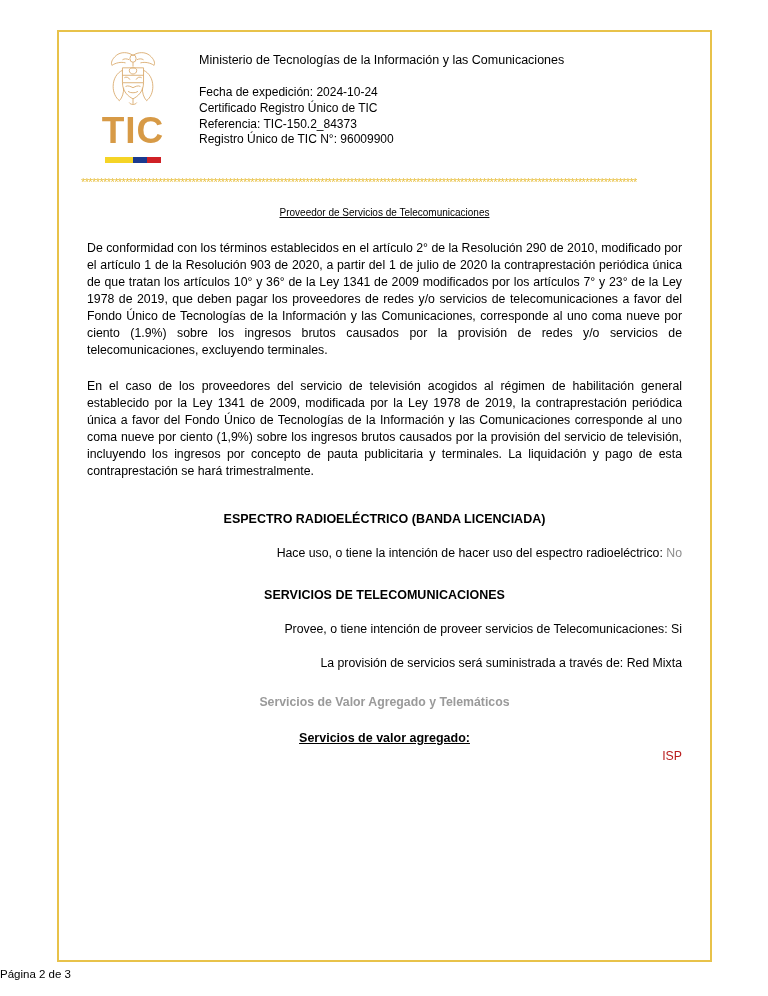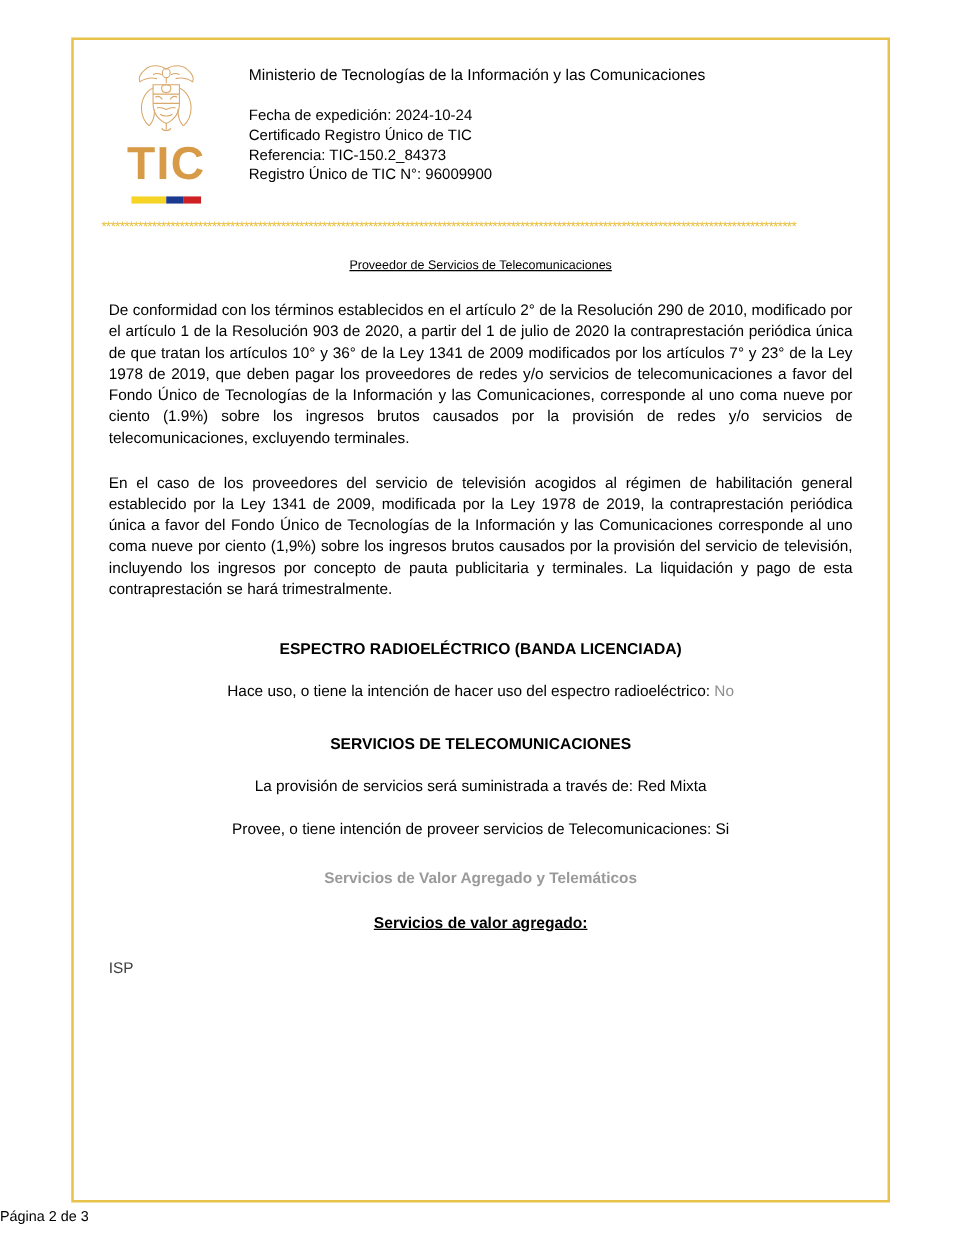--- a/index.html
+++ b/index.html
@@ -141,21 +141,21 @@
   }
 
   #para-1 { margin-top: 22px; }
   #para-2 { margin-top: 19px; }
 
   #espectro-title { margin-top: 32px; }
 
   .kv-line {
     font-size: 12.3px;
     margin-top: 20px;
-    text-align: center;
+    text-align: right;
   }
   .kv-muted { color: #8d8d8d; }
 
   #servicios-title { margin-top: 28px; }
 
   .centered-muted {
     text-align: center;
     font-size: 12.3px;
     color: #9a9a9a;
     margin-top: 25px;
@@ -164,24 +164,24 @@
 
   .centered-bold {
     text-align: center;
     font-size: 12.5px;
     font-weight: bold;
     margin-top: 22px;
     text-decoration: underline;
   }
 
   .centered-value {
-    text-align: left;
-    font-size: 12.3px;
-    color: #404040;
-    margin-top: 22px;
+    text-align: right;
+    font-size: 12.3px;
+    color: #b91c1c;
+    margin-top: 4px;
   }
 
   
   #footer {
     position: absolute;
     left: 0;
     right: 0;
     top: 968px;
     font-size: 11.5px;
     color: #000;
@@ -265,27 +265,27 @@
       <div class="section-title" id="espectro-title">ESPECTRO RADIOELÉCTRICO (BANDA LICENCIADA)</div>
 
       <div class="kv-line">
         <span>Hace uso, o tiene la intención de hacer uso del espectro radioeléctrico:</span>
         <span class="kv-muted">No</span>
       </div>
 
       <div class="section-title" id="servicios-title">SERVICIOS DE TELECOMUNICACIONES</div>
 
       <div class="kv-line">
+        <span>Provee, o tiene intención de proveer servicios de Telecomunicaciones:</span>
+        <span>Si</span>
+      </div>
+
+      <div class="kv-line">
         <span>La provisión de servicios será suministrada a través de:</span>
         <span>Red Mixta</span>
-      </div>
-
-      <div class="kv-line">
-        <span>Provee, o tiene intención de proveer servicios de Telecomunicaciones:</span>
-        <span>Si</span>
       </div>
 
       <div class="centered-muted">Servicios de Valor Agregado y Telemáticos</div>
 
       <div class="centered-bold">Servicios de valor agregado:</div>
 
       <div class="centered-value">ISP</div>
 
     </div>
   </div>

